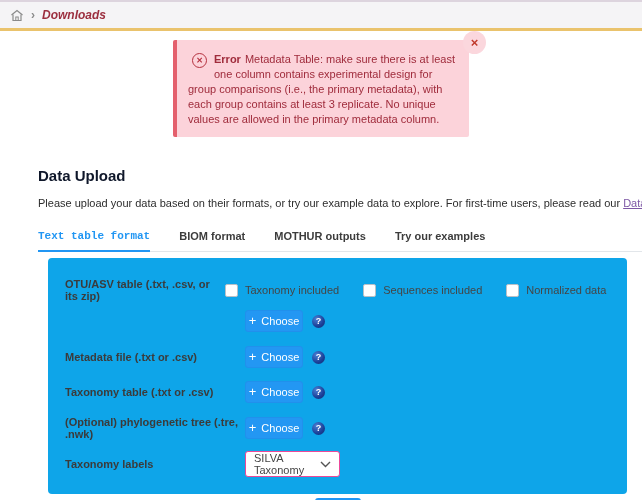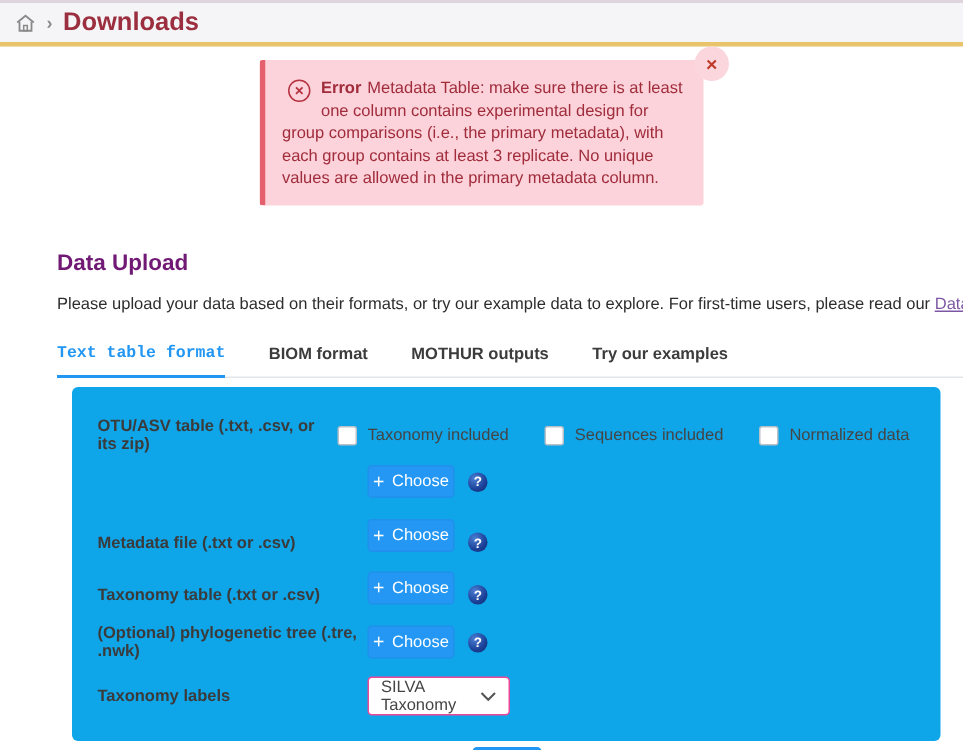--- a/index.html
+++ b/index.html
@@ -16,21 +16,21 @@
     height: 31px;
     background: #f5f4f6;
     border-top: 2px solid #ddd4de;
     border-bottom: 3px solid #eac36d;
     display: flex;
     align-items: center;
     padding-left: 10px;
     gap: 7px;
   }
   .crumb-sep { color: #8a8a8a; font-size: 12px; font-weight: bold; margin-top: -1px; }
-  .crumb-current { color: #9c2f3f; font-weight: bold; font-size: 17px; cursor: pointer; }
+  .crumb-current { color: #9c2f3f; font-weight: bold; font-size: 12px; cursor: pointer; font-style: italic; }
 
   
   .alert-wrap { position: relative; width: 296px; margin: 9px auto 0 auto; }
   .alert {
     background: #fcd3da;
     border-left: 4px solid #e4606d;
     border-radius: 2px;
     padding: 12px 12px 10px 11px;
     color: #a02c3c;
     line-height: 15px;
@@ -54,21 +54,21 @@
     border-radius: 50%;
     background: #fbd7dd;
     color: #c0392b;
     font-size: 13px; font-weight: bold;
     display: flex; align-items: center; justify-content: center;
     cursor: pointer;
   }
 
   
   .main { padding-left: 38px; }
-  .page-title { margin-top: 30px; font-size: 15px; font-weight: bold; color: #701a75; }
+  .page-title { margin-top: 30px; font-size: 15px; font-weight: bold; color: #0f172a; }
   .desc {
     margin-top: 13px;
     width: 604px;
     white-space: nowrap;
     overflow: hidden;
     color: #2d2d2d;
   }
   .desc a { color: #7d57a5; text-decoration: underline; cursor: pointer; }
 
   
@@ -135,21 +135,21 @@
     border-radius: 50%;
     background: radial-gradient(circle at 35% 30%, #4a7fd4 0%, #1b3f97 60%, #122a6b 100%);
     color: #fff;
     font-size: 9px; font-weight: bold;
     display: inline-flex; align-items: center; justify-content: center;
     cursor: pointer;
   }
 
   .row-cb     { margin-bottom: 8px; }
   .row-choose { margin-bottom: 14px; }
-  .row-mid    { margin-bottom: 13px; align-items: flex-end; }
+  .row-mid    { margin-bottom: 13px; }
   .row-tree   { margin-bottom: 11px; }
 
   .select-box {
     width: 95px; height: 26px;
     background: #fff;
     border: 1px solid #ec4899;
     border-radius: 3px;
     display: flex; align-items: center; justify-content: space-between;
     padding: 0 8px;
     color: #454545;

